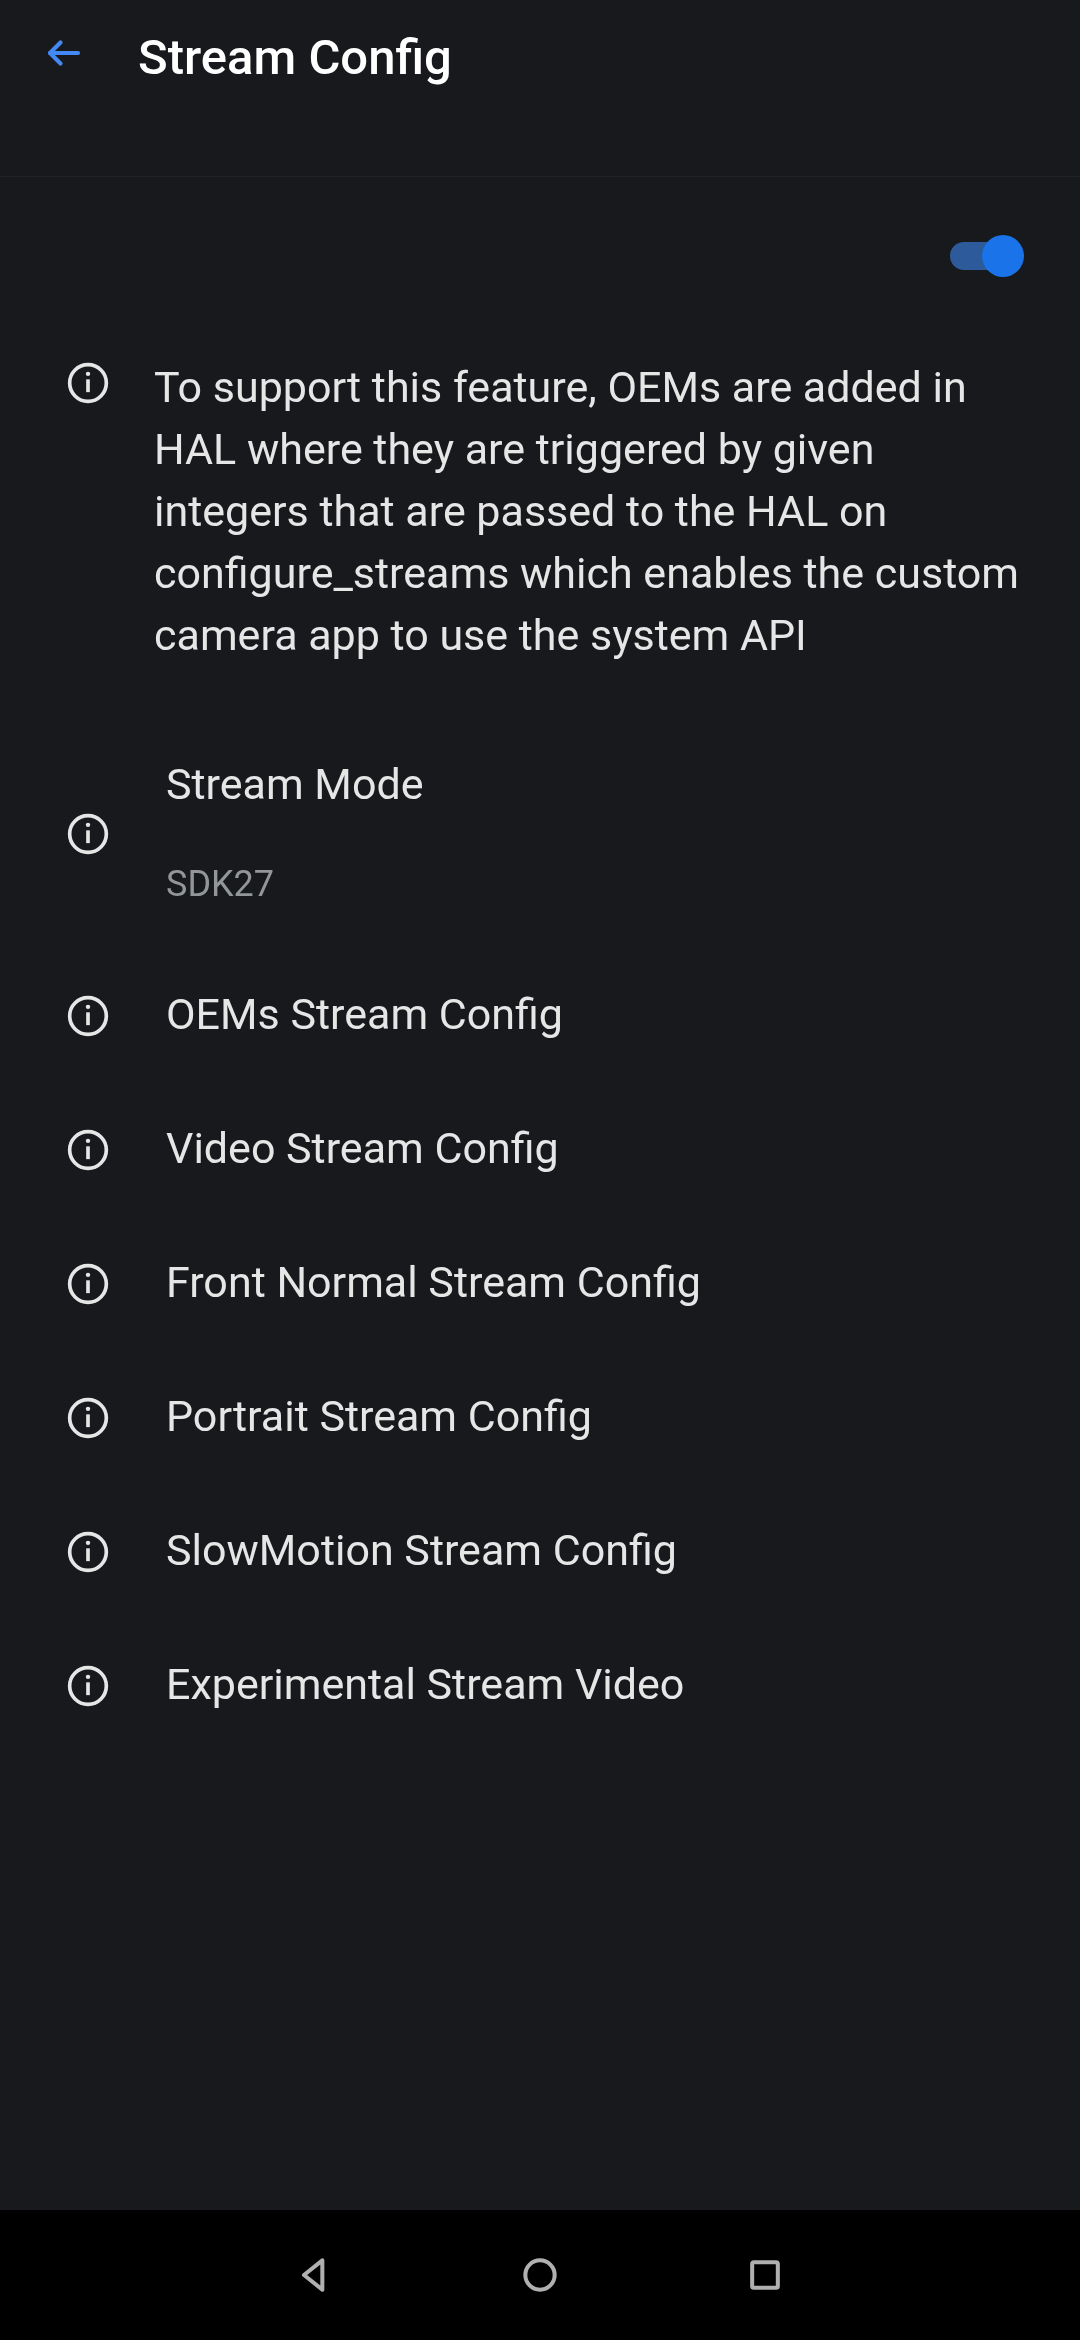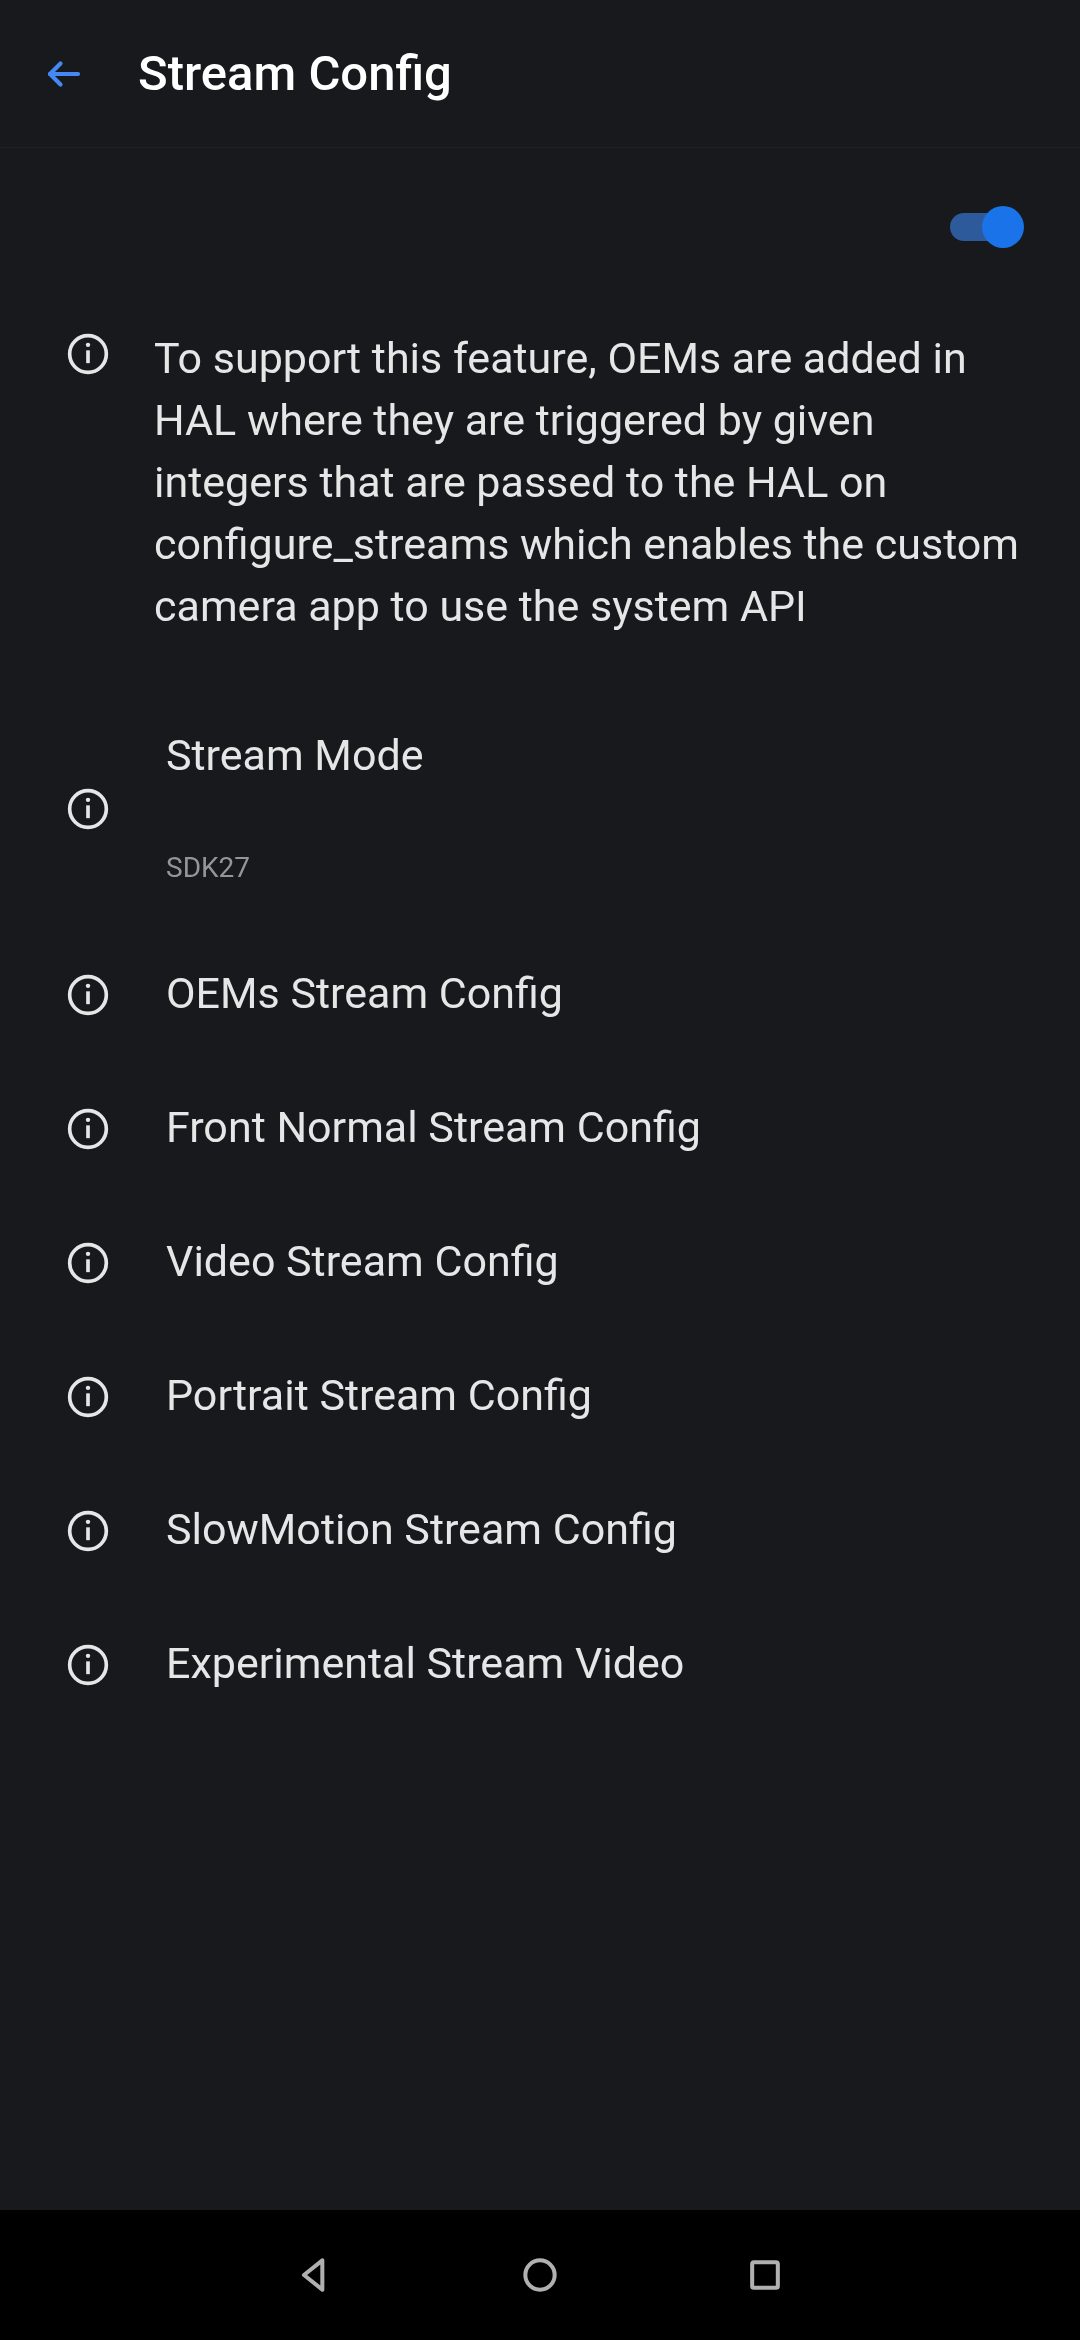--- a/index.html
+++ b/index.html
@@ -12,23 +12,24 @@
     height: 2340px;
     background: #17191c;
     font-family: Roboto, 'Helvetica Neue', Arial, sans-serif;
     color: #e8e8e8;
     overflow: hidden;
     position: relative;
   }
   .header {
     height: 148px;
     display: flex;
-    align-items: center;
+    align-items: flex-start;
     padding-left: 40px;
     border-bottom: 1px solid rgba(255,255,255,0.04);
+    margin-top: 29px;
   }
   .back-icon {
     width: 48px;
     height: 48px;
     display: flex;
     align-items: center;
     justify-content: center;
     margin-right: 50px;
   }
   .back-icon svg {
@@ -104,23 +105,23 @@
     display: flex;
     flex-direction: column;
     gap: 48px;
   }
   .item-title {
     font-size: 43px;
     color: #e6e6e6;
     font-weight: 400;
   }
   .item-sub {
-    font-size: 28px;
+    font-size: 36px;
     color: #939699;
-    margin-top: 23px;
+    margin-top: 6px;
   }
   .navbar {
     position: absolute;
     bottom: 0;
     left: 0;
     width: 100%;
     height: 130px;
     background: #000000;
     display: flex;
     align-items: center;
@@ -200,34 +201,34 @@
 
   <div class="list-item">
     <div class="info-icon">
       <svg viewBox="0 0 24 24" fill="none" stroke="#e6e6e6" stroke-width="2">
         <circle cx="12" cy="12" r="10"></circle>
           <line x1="12" y1="10" x2="12" y2="17"></line>
           <circle cx="12" cy="7" r="1.2" fill="#e6e6e6" stroke="none"></circle>
       </svg>
     </div>
     <div class="item-text">
+      <div class="item-title">Video Stream Config</div>
+    </div>
+  </div>
+
+  <div class="list-item">
+    <div class="info-icon">
+      <svg viewBox="0 0 24 24" fill="none" stroke="#e6e6e6" stroke-width="2">
+        <circle cx="12" cy="12" r="10"></circle>
+          <line x1="12" y1="10" x2="12" y2="17"></line>
+          <circle cx="12" cy="7" r="1.2" fill="#e6e6e6" stroke="none"></circle>
+      </svg>
+    </div>
+    <div class="item-text">
       <div class="item-title">Front Normal Stream Config</div>
-    </div>
-  </div>
-
-  <div class="list-item">
-    <div class="info-icon">
-      <svg viewBox="0 0 24 24" fill="none" stroke="#e6e6e6" stroke-width="2">
-        <circle cx="12" cy="12" r="10"></circle>
-          <line x1="12" y1="10" x2="12" y2="17"></line>
-          <circle cx="12" cy="7" r="1.2" fill="#e6e6e6" stroke="none"></circle>
-      </svg>
-    </div>
-    <div class="item-text">
-      <div class="item-title">Video Stream Config</div>
     </div>
   </div>
 
   <div class="list-item">
     <div class="info-icon">
       <svg viewBox="0 0 24 24" fill="none" stroke="#e6e6e6" stroke-width="2">
         <circle cx="12" cy="12" r="10"></circle>
           <line x1="12" y1="10" x2="12" y2="17"></line>
           <circle cx="12" cy="7" r="1.2" fill="#e6e6e6" stroke="none"></circle>
       </svg>

